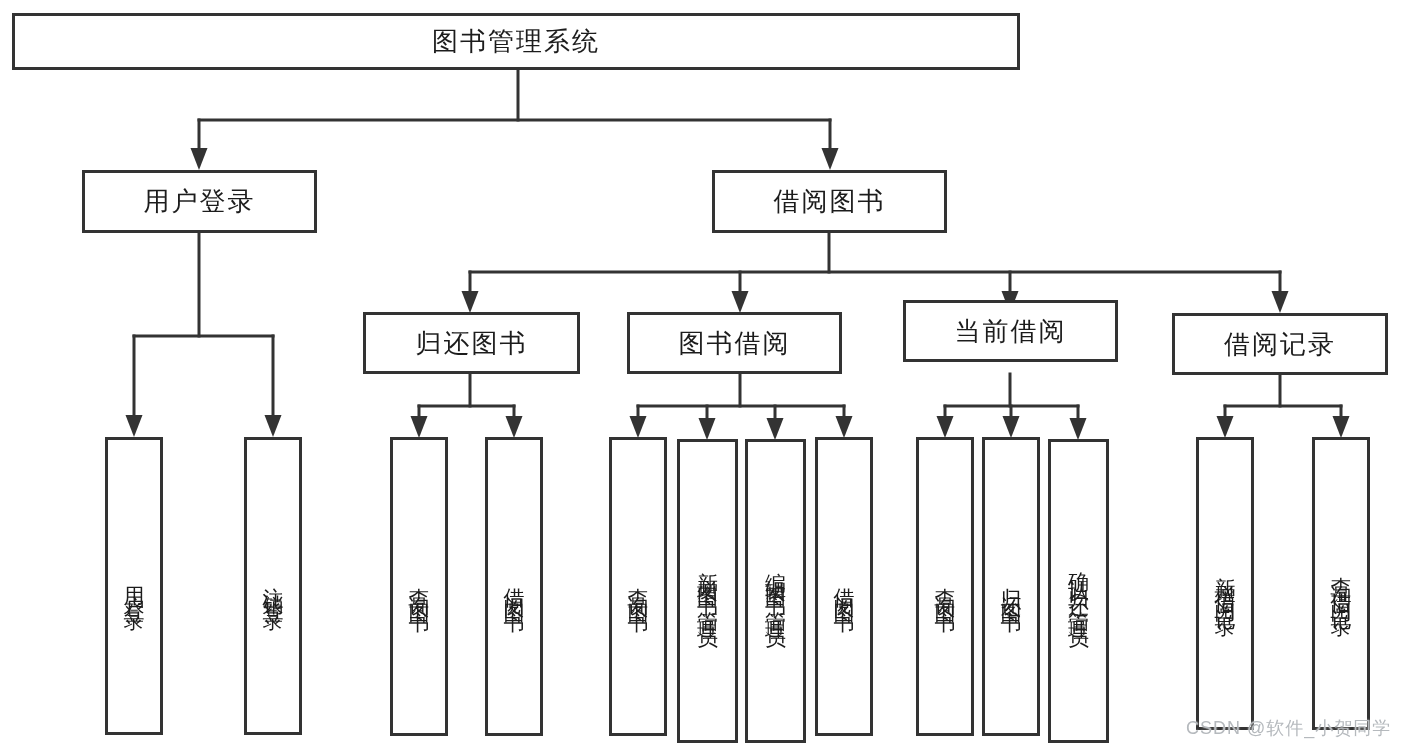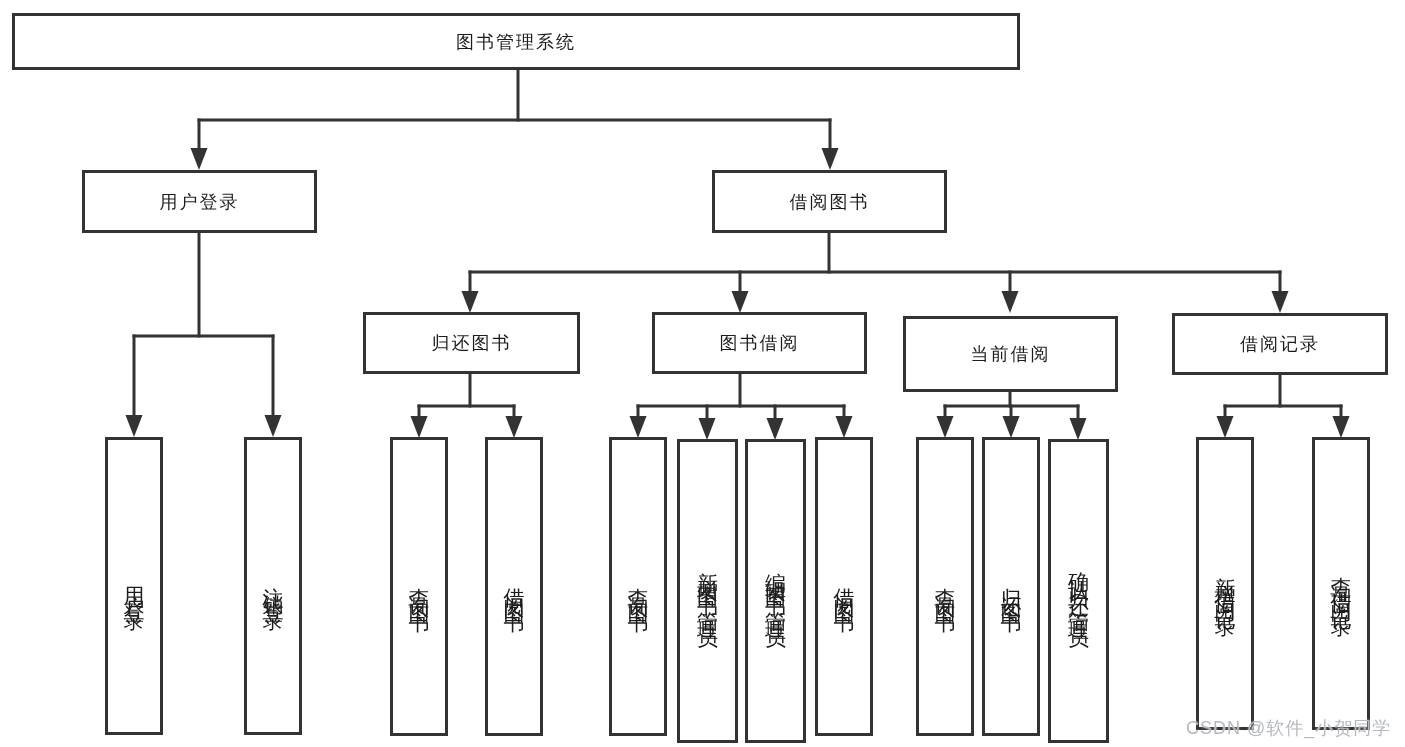--- a/index.html
+++ b/index.html
@@ -17,21 +17,21 @@
   }
   .connectors{position:absolute;left:0;top:0;z-index:1;}
   .connectors line{stroke:var(--line);stroke-width:3;stroke-linecap:square;}
   .connectors polygon{fill:var(--line);}
   .hbox{
     position:absolute;
     box-sizing:border-box;
     border:3px solid var(--line);
     background:#ffffff;
     display:flex;align-items:center;justify-content:center;
-    font-size:18px;letter-spacing:2px;color:var(--text);
+    font-size:26px;letter-spacing:2px;color:var(--text);
     z-index:2;
   }
   .vbox{
     position:absolute;
     box-sizing:border-box;
     border:3px solid var(--line);
     background:#ffffff;
     display:flex;align-items:center;justify-content:center;
     writing-mode:vertical-rl;
     font-size:21px;letter-spacing:8px;color:var(--text);
@@ -127,22 +127,22 @@
       <polygon points="1332.5,416 1349.5,416 1341,438"></polygon>
     </g>
   </svg>
 
   <div class="hbox" style="left:12px;top:13px;width:1008px;height:57px;">图书管理系统</div>
 
   <div class="hbox" style="left:82px;top:170px;width:235px;height:63px;">用户登录</div>
   <div class="hbox" style="left:712px;top:170px;width:235px;height:63px;">借阅图书</div>
 
   <div class="hbox" style="left:363px;top:312px;width:217px;height:62px;">归还图书</div>
-  <div class="hbox" style="left:652px;top:312px;width:215px;height:62px;">图书借阅</div>
-  <div class="hbox" style="left:903px;top:316px;width:215px;height:76px;">当前借阅</div>
+  <div class="hbox" style="left:627px;top:312px;width:215px;height:62px;">图书借阅</div>
+  <div class="hbox" style="left:903px;top:300px;width:215px;height:62px;">当前借阅</div>
   <div class="hbox" style="left:1172px;top:313px;width:216px;height:62px;">借阅记录</div>
 
   <div class="vbox" style="left:105px;top:437px;width:58px;height:298px;">用户登录</div>
   <div class="vbox" style="left:244px;top:437px;width:58px;height:298px;">注销登录</div>
 
   <div class="vbox" style="left:390px;top:437px;width:58px;height:299px;">查询图书</div>
   <div class="vbox" style="left:485px;top:437px;width:58px;height:299px;">借阅图书</div>
 
   <div class="vbox" style="left:609px;top:437px;width:58px;height:299px;">查询图书</div>
   <div class="vbox" style="left:677px;top:439px;width:61px;height:304px;">新增图书（管理员）</div>

